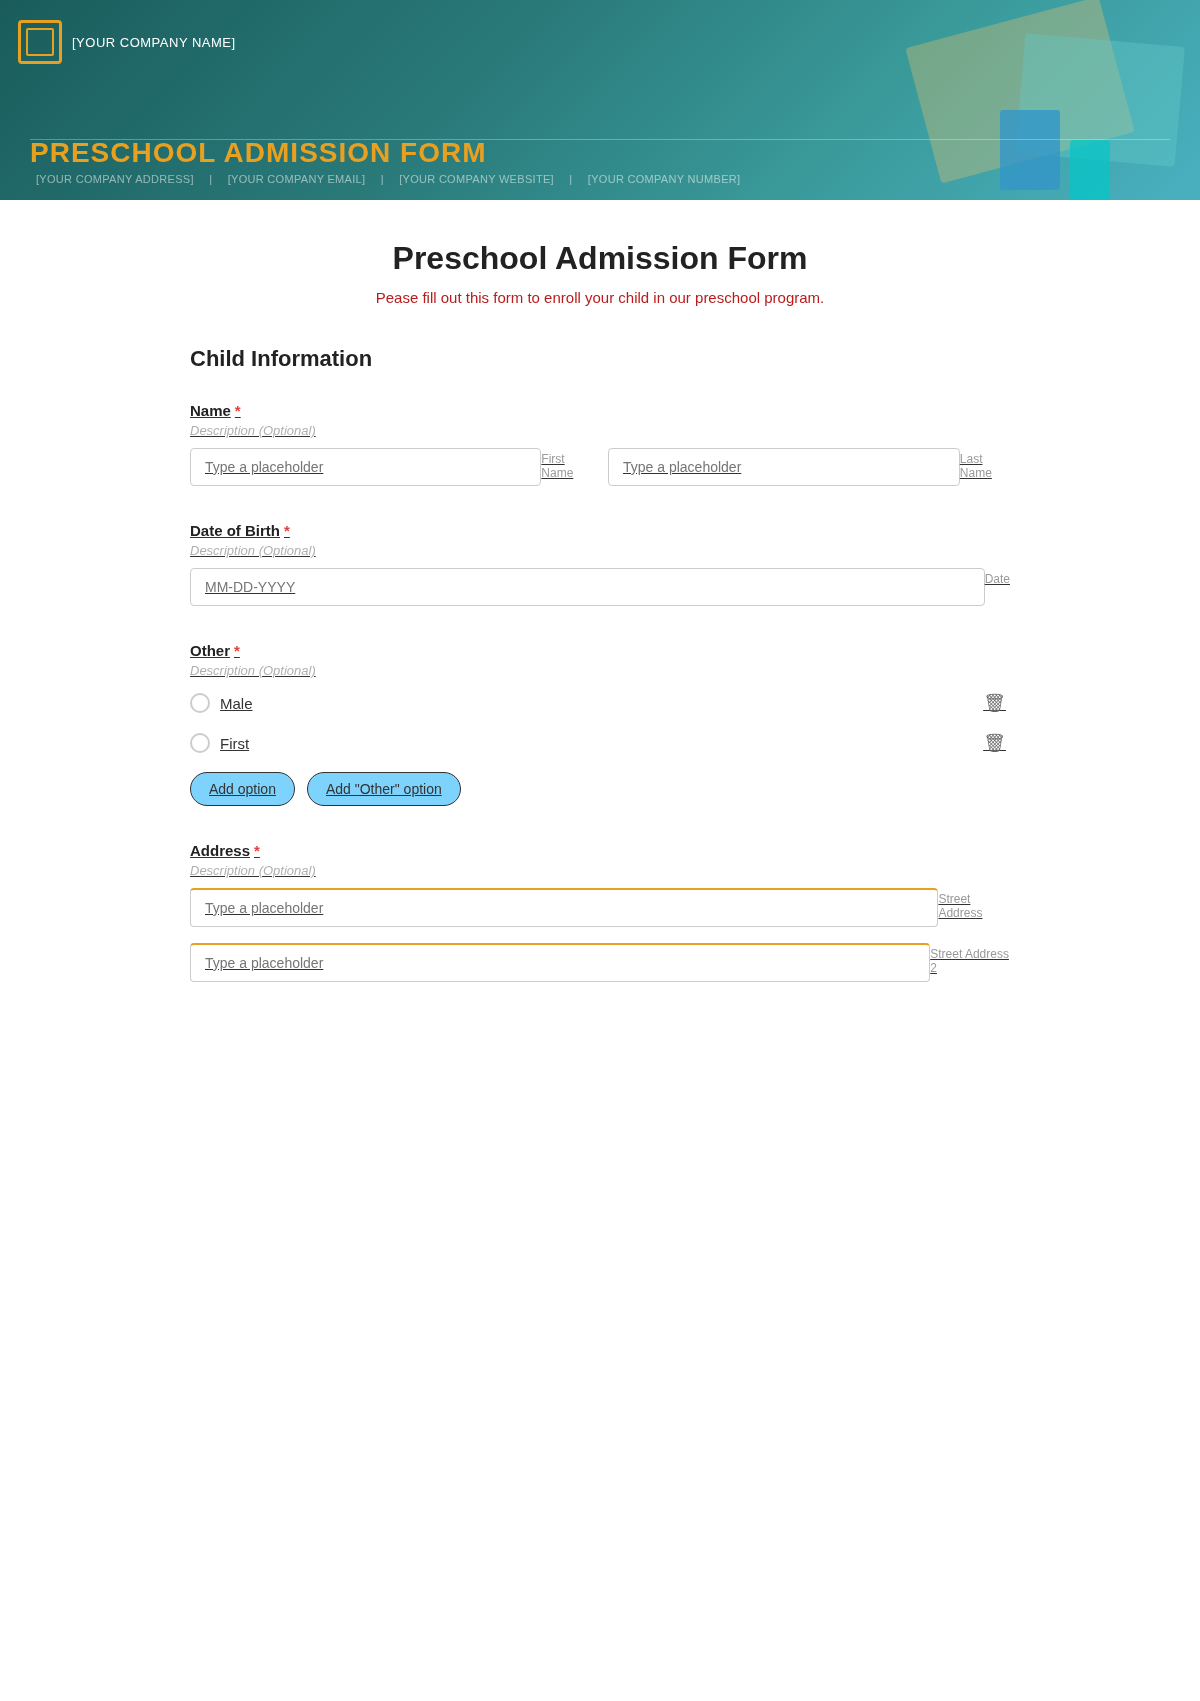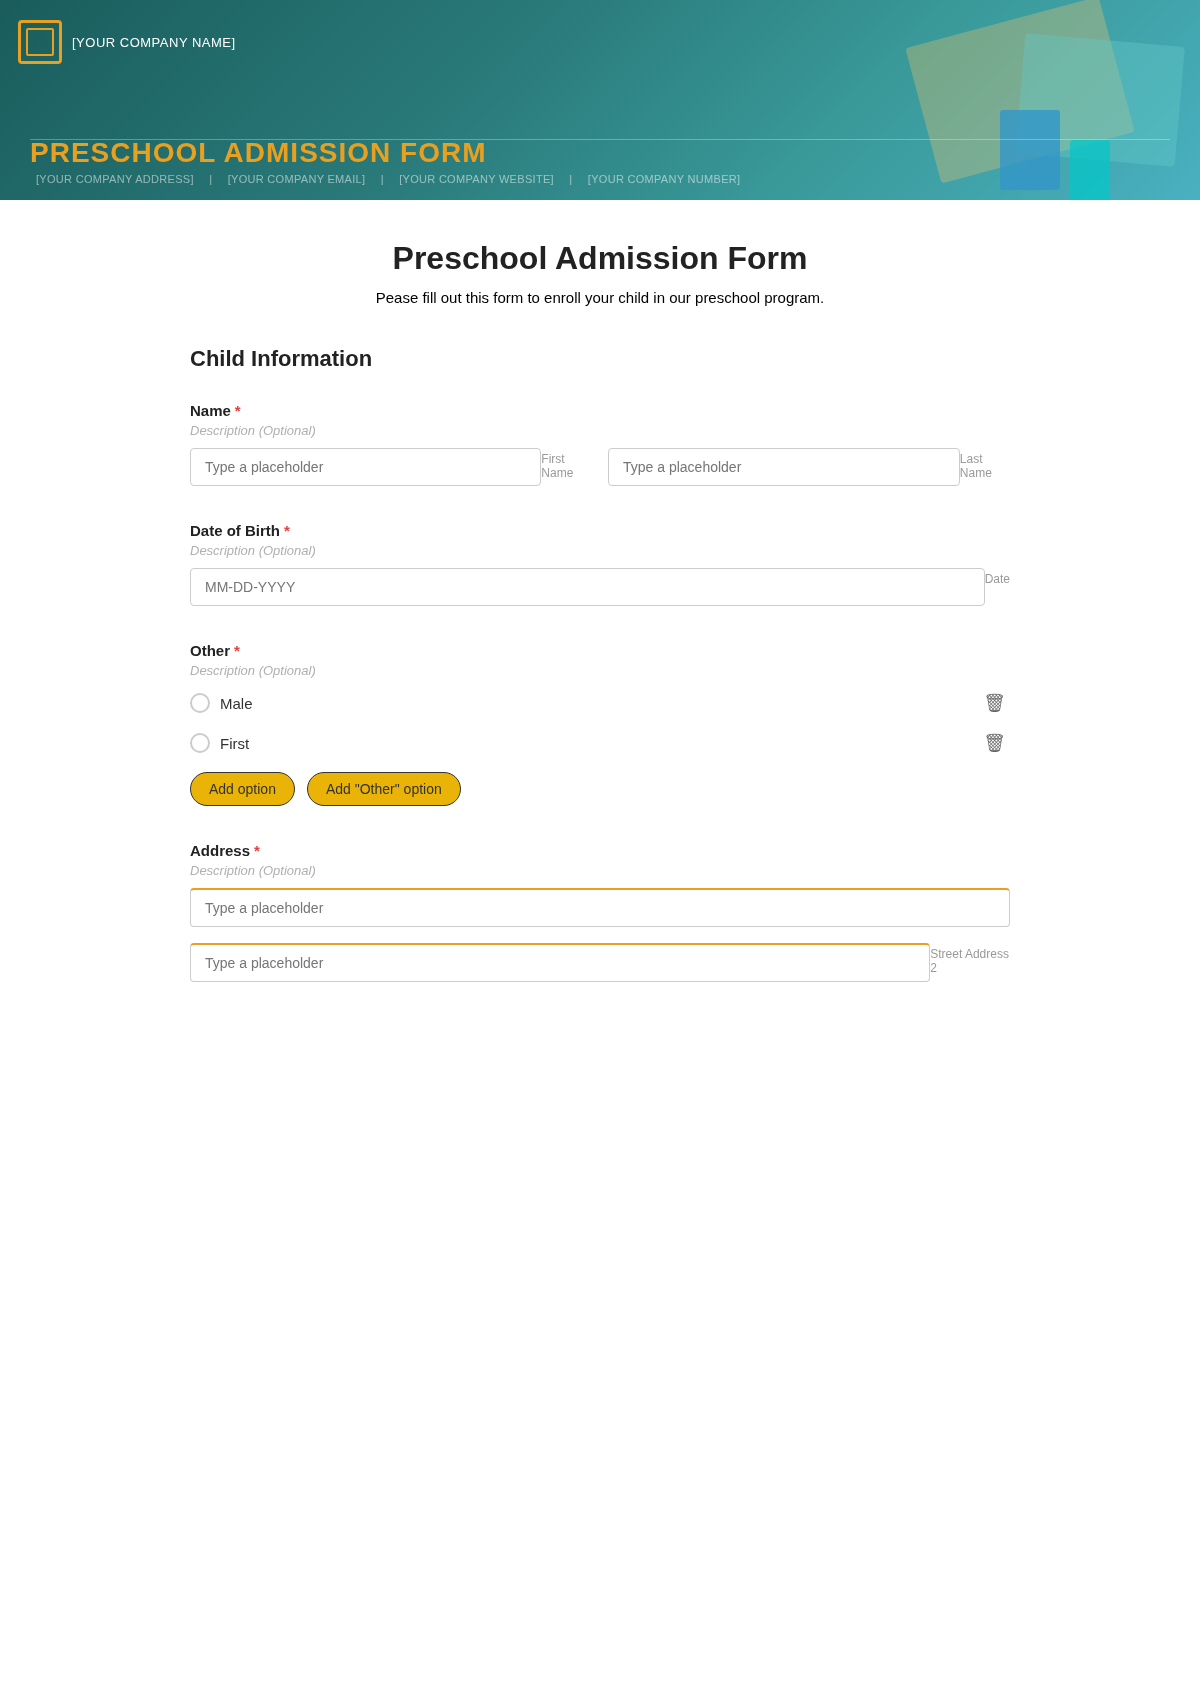--- a/index.html
+++ b/index.html
@@ -144,35 +144,36 @@
     .form-main-title {
       text-align: center;
       font-size: 32px;
       font-weight: 700;
       color: #222;
       margin-bottom: 12px;
     }
 
     .form-subtitle {
       text-align: center;
-      color: #000000;
+      color: #b91c1c;
       font-size: 15px;
       margin-bottom: 40px;
     }
 
     .section-heading {
       font-size: 22px;
       font-weight: 700;
       color: #222;
       margin-bottom: 24px;
       padding-bottom: 6px;
     }
 
     .field-group {
       margin-bottom: 36px;
+      text-decoration: underline;
     }
 
     .field-label {
       font-size: 15px;
       font-weight: 700;
       color: #222;
       margin-bottom: 4px;
       display: flex;
       align-items: center;
       gap: 4px;
@@ -256,21 +257,21 @@
 
     
     .add-option-row {
       display: flex;
       gap: 12px;
       margin-top: 14px;
     }
 
     .add-option-btn {
       border: 1.5px solid #333;
-      background: #eab308;
+      background: #7dd3fc;
       border-radius: 20px;
       padding: 8px 18px;
       font-size: 14px;
       color: #333;
       cursor: pointer;
     }
 
     
     .input-address-top {
       border-top: 2px solid #e8a020;
@@ -389,20 +390,21 @@
 
   <div class="field-group">
     <div class="field-label">
       <span>Address</span>
       <span class="required-star">*</span>
     </div>
     <div class="field-description">Description (Optional)</div>
 
     <div class="input-wrapper" style="margin-bottom: 12px;">
       <input class="input-address-top" type="text" placeholder="Type a placeholder" style="">
+      <span class="input-sublabel">Street Address</span>
     </div>
 
     <div class="input-wrapper">
       <input class="input-address-top" type="text" placeholder="Type a placeholder" style="">
       <span class="input-sublabel">Street Address 2</span>
     </div>
   </div>
 
 </div>
 

